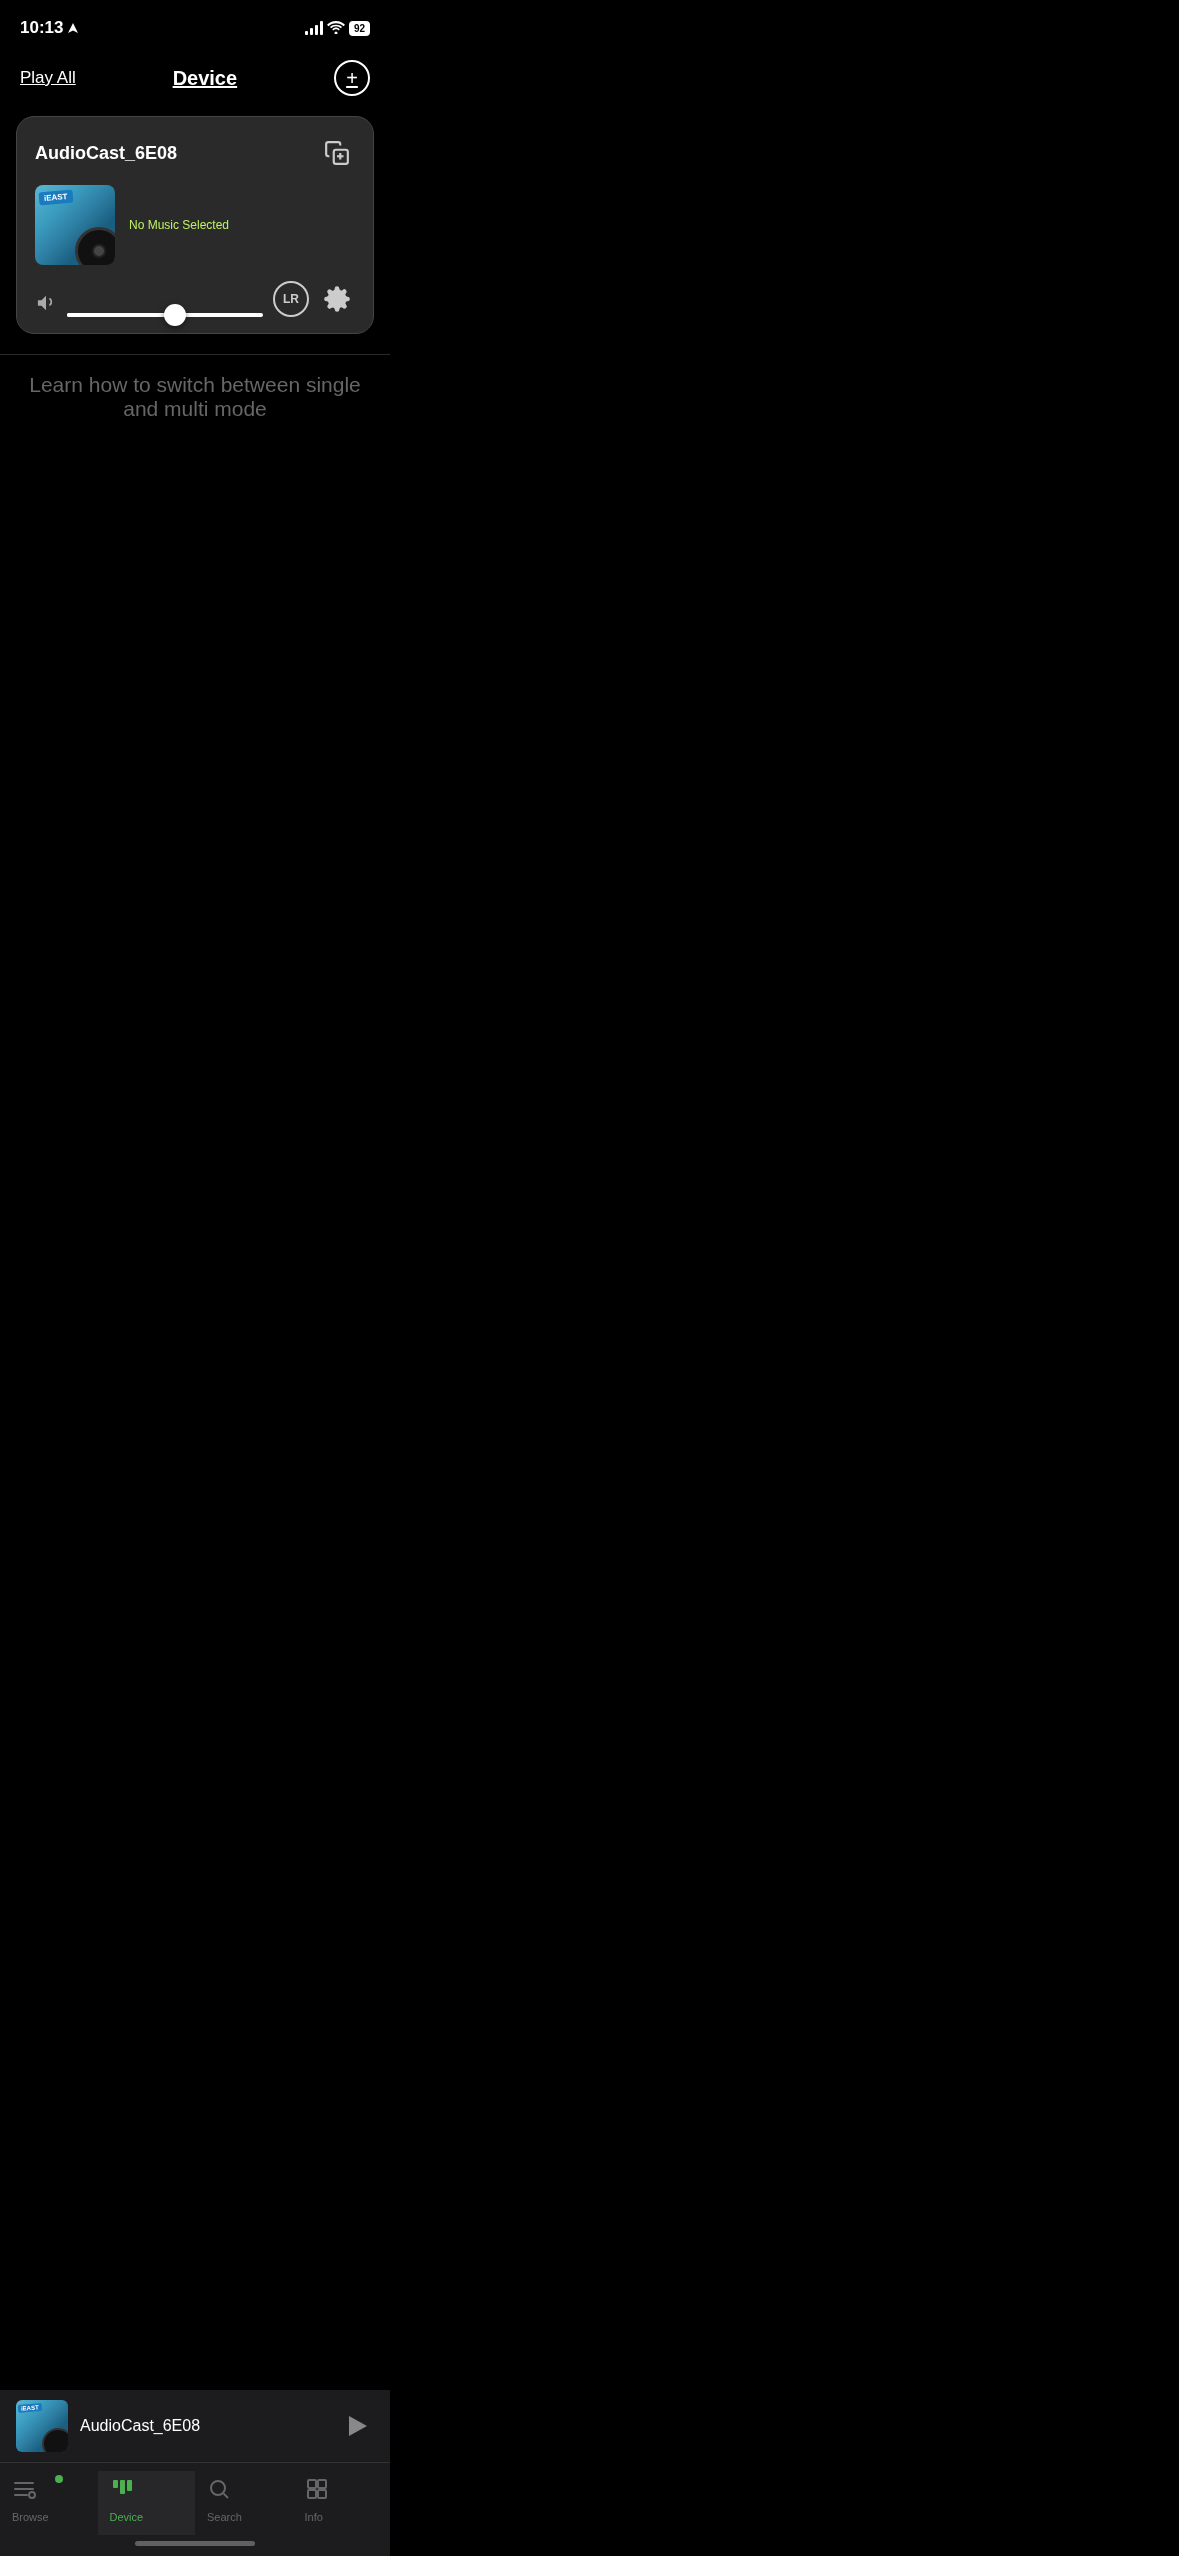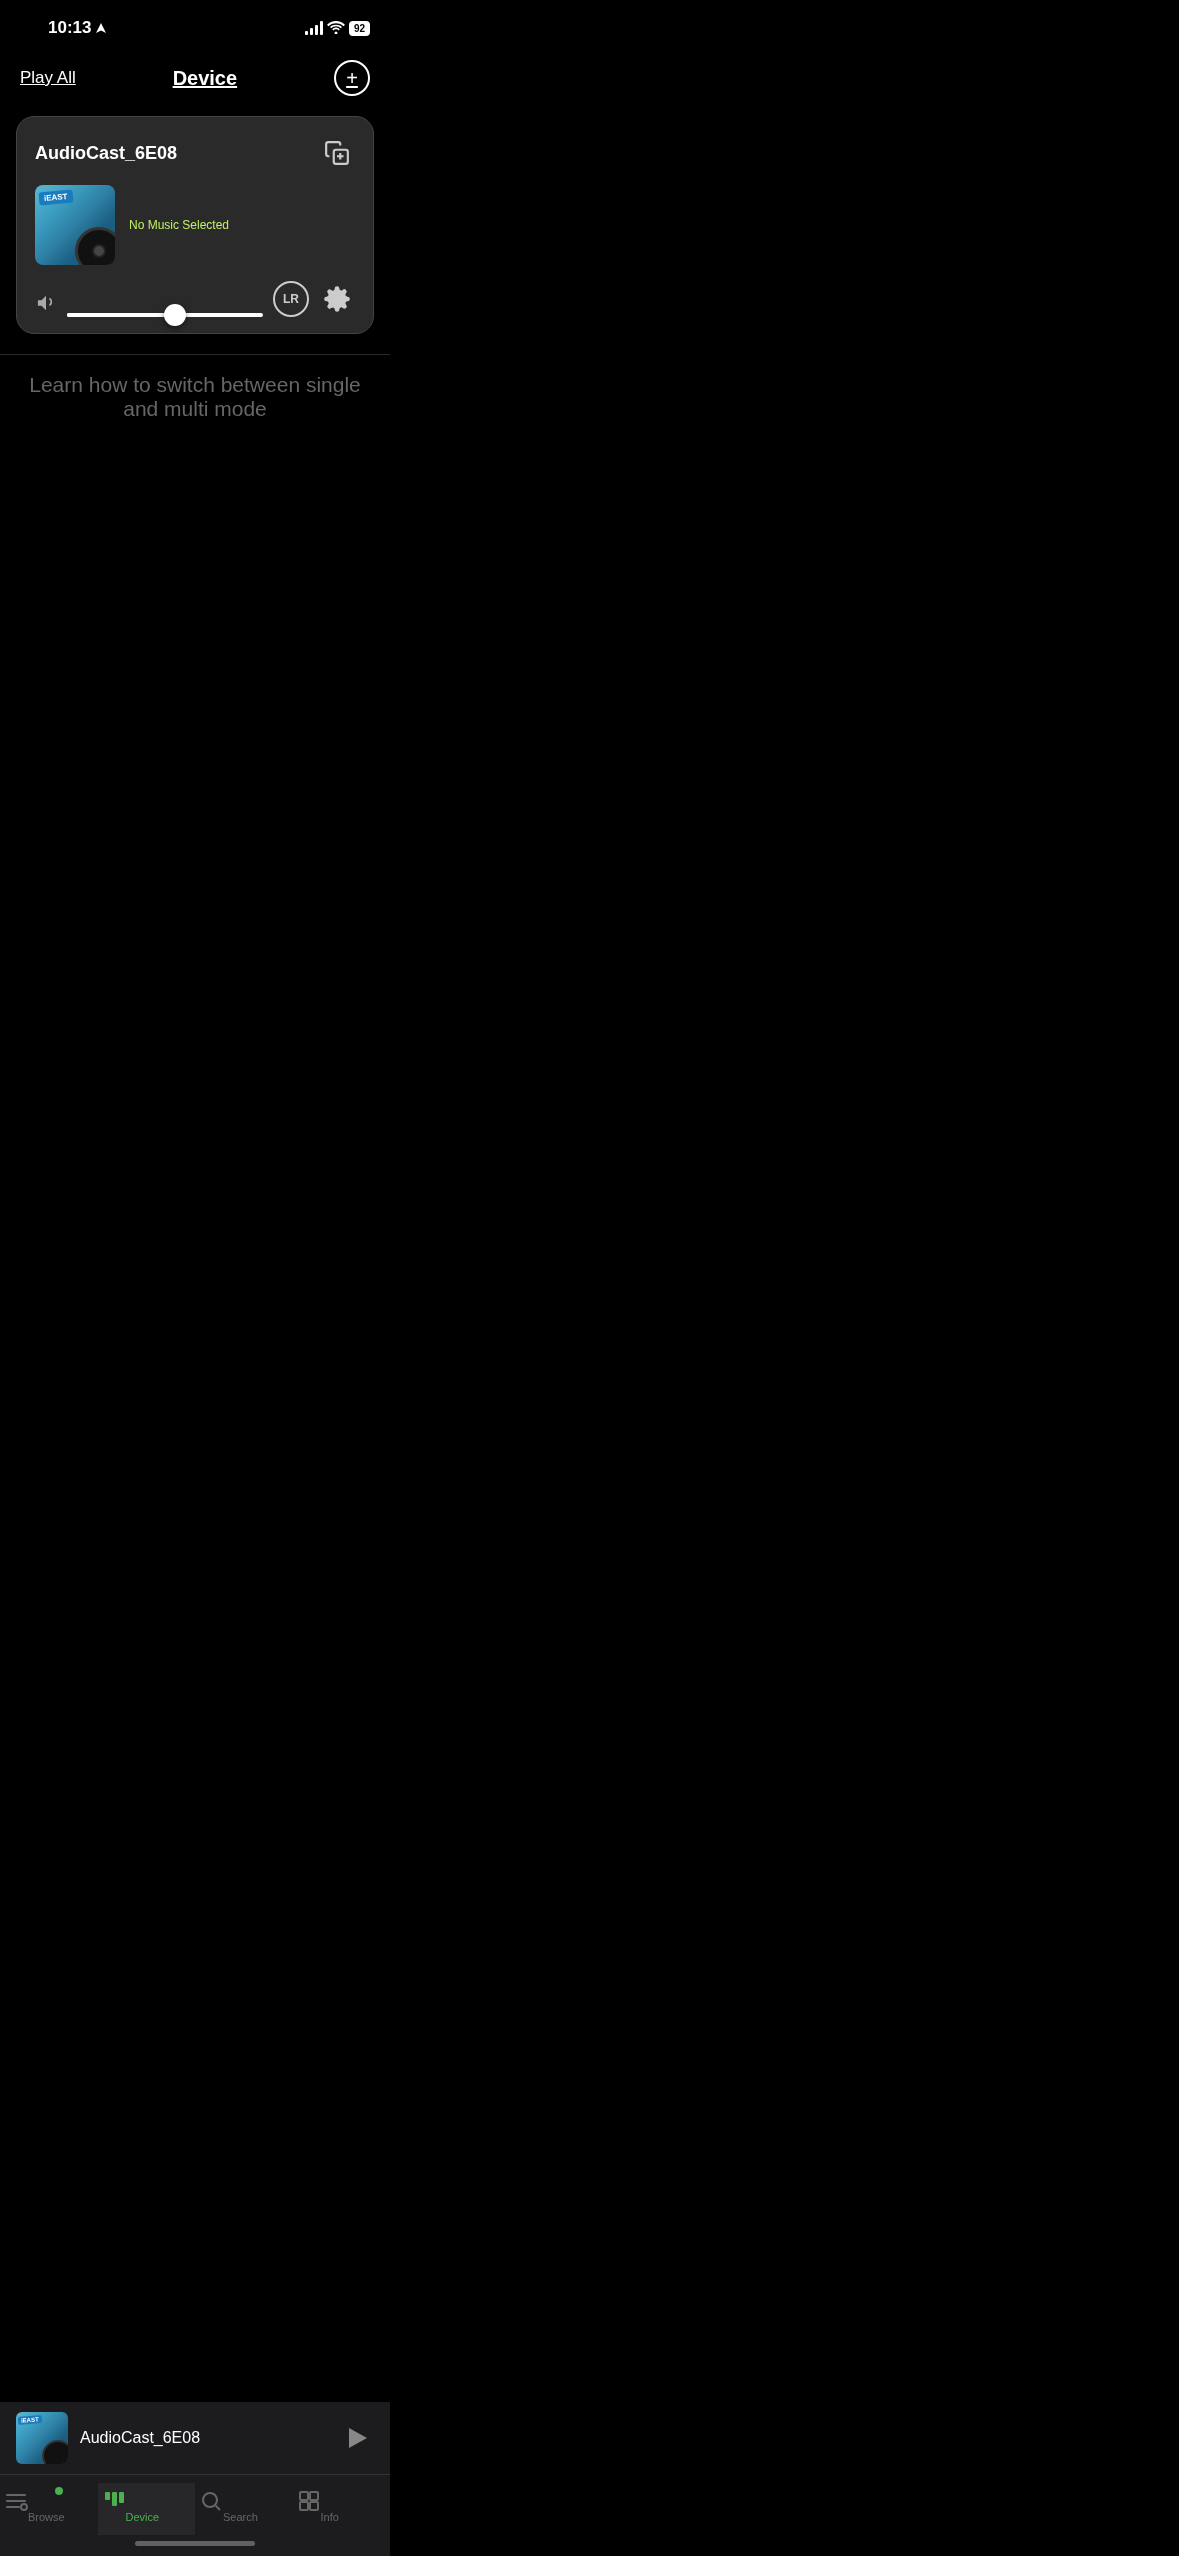--- a/index.html
+++ b/index.html
@@ -15,21 +15,20 @@
       overflow-x: hidden;
     }
 
     
     .status-bar {
       display: flex;
       justify-content: space-between;
       align-items: center;
       padding: 14px 20px 8px;
       height: 50px;
-      margin-left: 28px;
     }
     .status-time {
       font-size: 17px;
       font-weight: 600;
       display: flex;
       align-items: center;
       gap: 4px;
     }
     .status-right {
       display: flex;
@@ -327,23 +326,23 @@
 
     
     .tab-bar {
       display: flex;
       background: #1c1c1e;
       padding: 8px 0 0;
     }
     .tab-item {
       flex: 1;
       display: flex;
-      flex-direction: row;
-      align-items: flex-end;
-      padding: 6px 4px 12px;
+      flex-direction: column;
+      align-items: flex-start;
+      padding: 6px 12px 12px;
       cursor: pointer;
       position: relative;
     }
     .tab-item.active {
       background: rgba(255,255,255,0.05);
     }
     .tab-icon {
       font-size: 22px;
       color: #666;
       margin-bottom: 4px;

